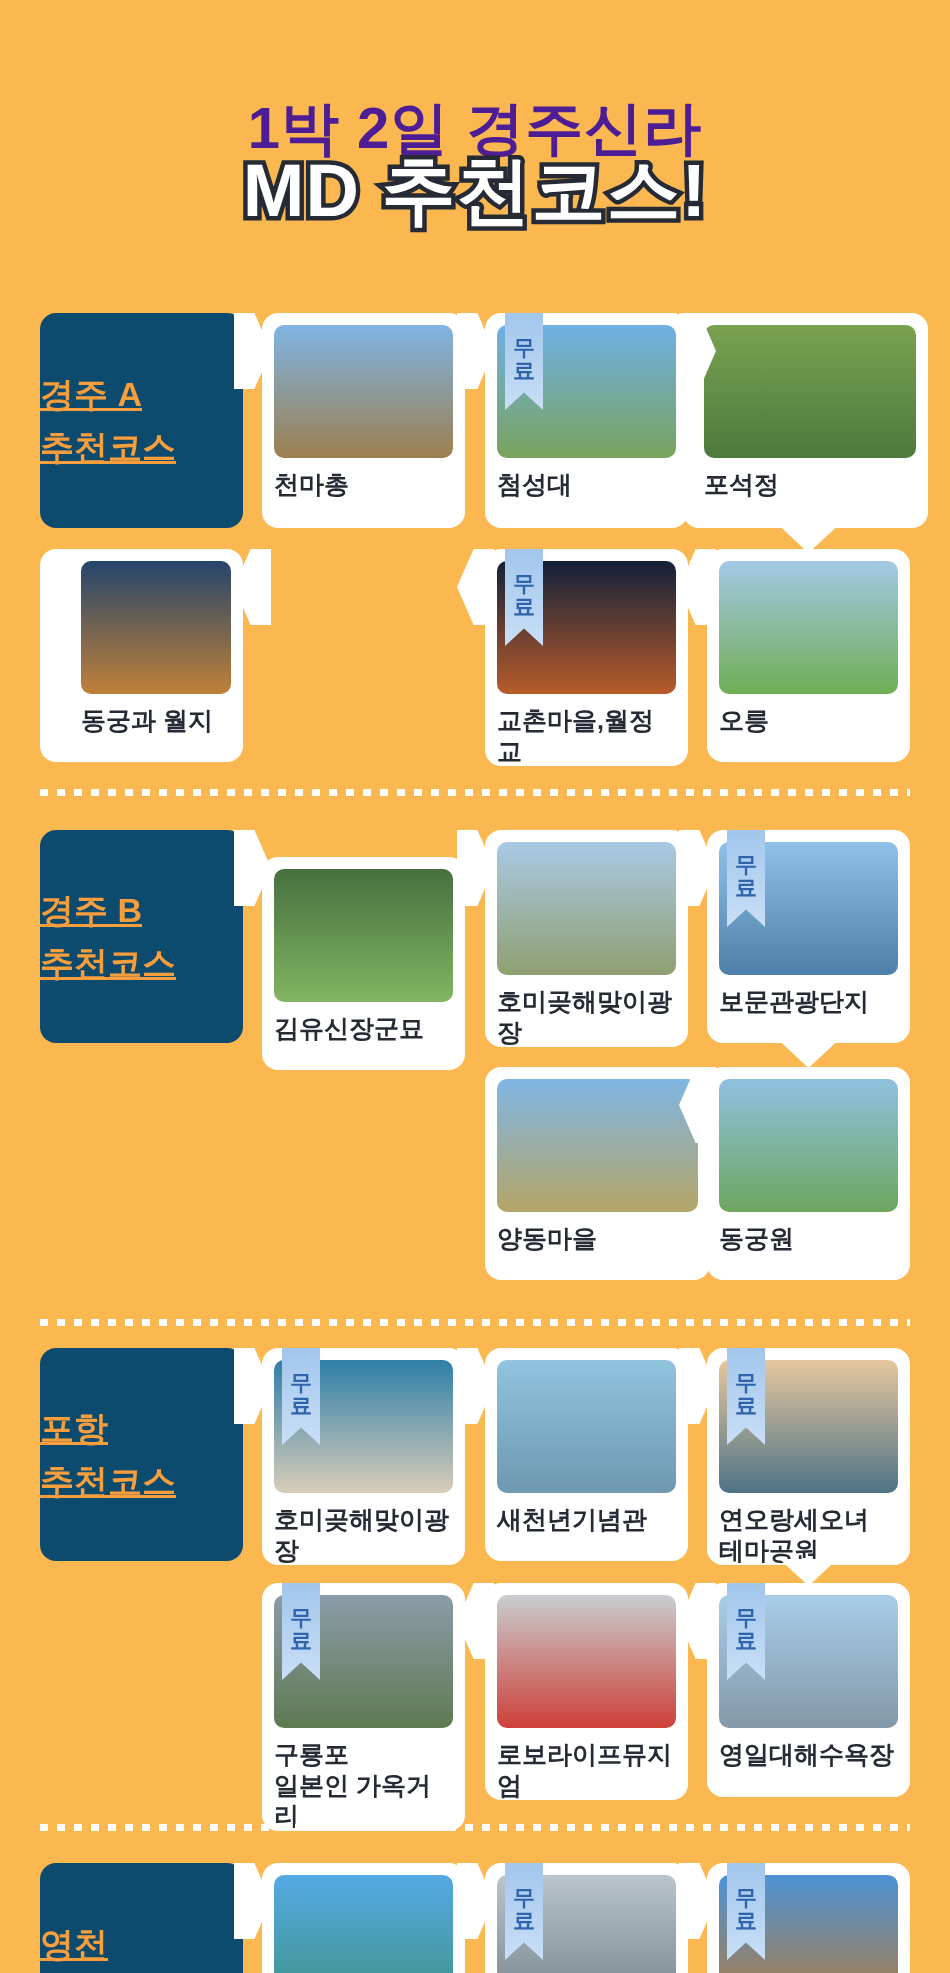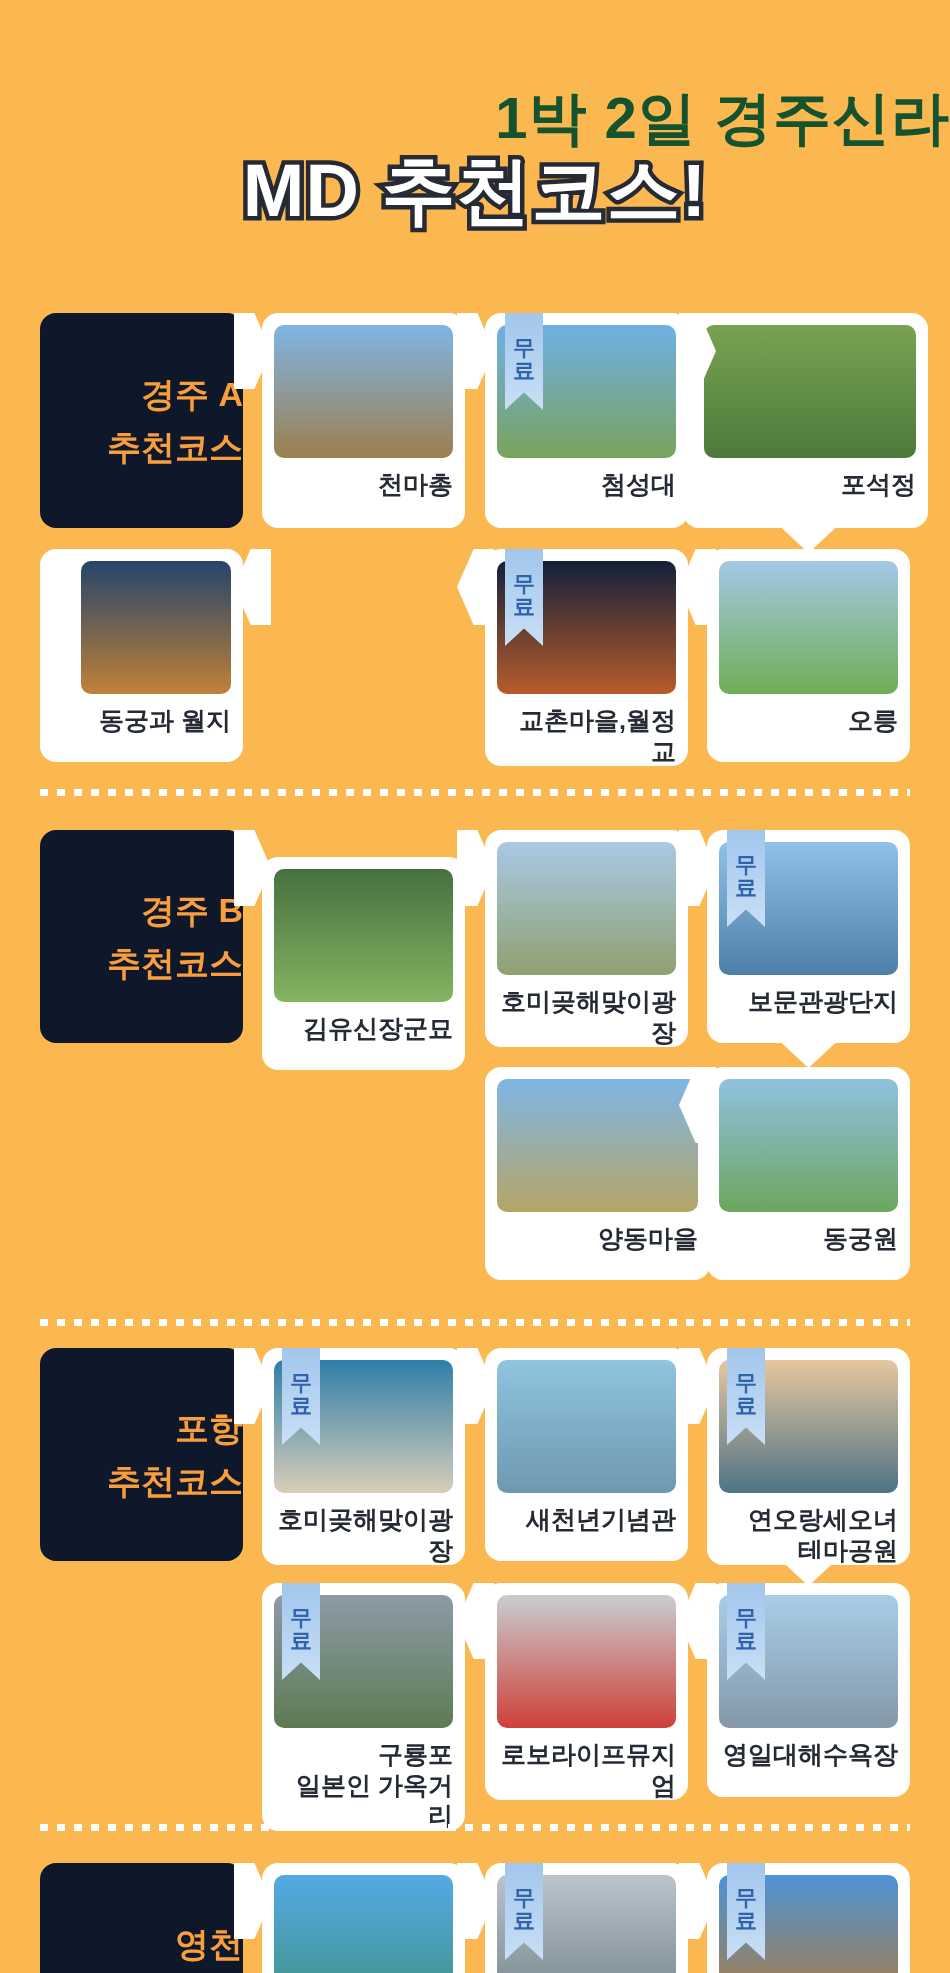--- a/index.html
+++ b/index.html
@@ -1,30 +1,30 @@
 <!DOCTYPE html>
 <html><head>
 <meta charset="utf-8">
 <style>
   html,body{margin:0;padding:0;background:#888;}
   #canvas{position:relative;width:950px;height:1973px;background:#FBB851;overflow:hidden;
           font-family:"Liberation Sans",sans-serif;margin:0 auto;}
-  .title1{position:absolute;top:80px;left:0;width:100%;text-align:right;
-          font-size:58px;font-weight:900;color:#14532d;letter-spacing:1px;}
+  .title1{position:absolute;top:90px;left:0;width:100%;text-align:center;
+          font-size:58px;font-weight:900;color:#4c1d95;letter-spacing:1px;}
   .title2{position:absolute;top:142px;left:0;width:100%;text-align:center;
           font-size:74px;font-weight:900;color:#FFFFFF;
           -webkit-text-stroke:9px #252A35;paint-order:stroke fill;letter-spacing:1px;}
-  .labelbox{position:absolute;background:#0f172a;border-radius:16px;box-sizing:border-box;
-          display:flex;flex-direction:column;align-items:flex-end;justify-content:center;
-          color:#F89E3C;font-size:34px;font-weight:800;text-align:center;}
+  .labelbox{position:absolute;background:#0c4a6e;border-radius:16px;box-sizing:border-box;
+          display:flex;flex-direction:column;align-items:flex-start;justify-content:center;
+          color:#F89E3C;font-size:34px;font-weight:800;text-align:center;text-decoration:underline;}
   .labelline{line-height:1.55;}
   .card{position:absolute;background:#FFFFFF;border-radius:16px;box-sizing:border-box;
           padding:12px 12px 0 12px;}
   .photo{height:133px;border-radius:10px;}
-  .card-label{margin-top:11px;text-align:right;font-size:25px;font-weight:700;
+  .card-label{margin-top:11px;text-align:left;font-size:25px;font-weight:700;
           color:#252A35;line-height:1.22;white-space:pre-line;}
   .free-badge{position:absolute;left:20px;top:0;width:38px;height:97px;z-index:2;
           background:linear-gradient(180deg,#A2C6EC 0%,#C9DFF6 100%);
           clip-path:polygon(0 0,100% 0,100% 100%,50% 82%,0 100%);
           display:flex;justify-content:center;align-items:flex-start;padding-top:9px;
           box-sizing:border-box;}
   .free-badge span{writing-mode:vertical-rl;text-orientation:upright;
           color:#2F63AC;font-size:22px;font-weight:800;letter-spacing:3px;}
   .arrow{position:absolute;width:37px;height:76px;background:#FFFFFF;}
   .arrow.right{clip-path:polygon(0 0,55% 0,100% 50%,55% 100%,0 100%);}

